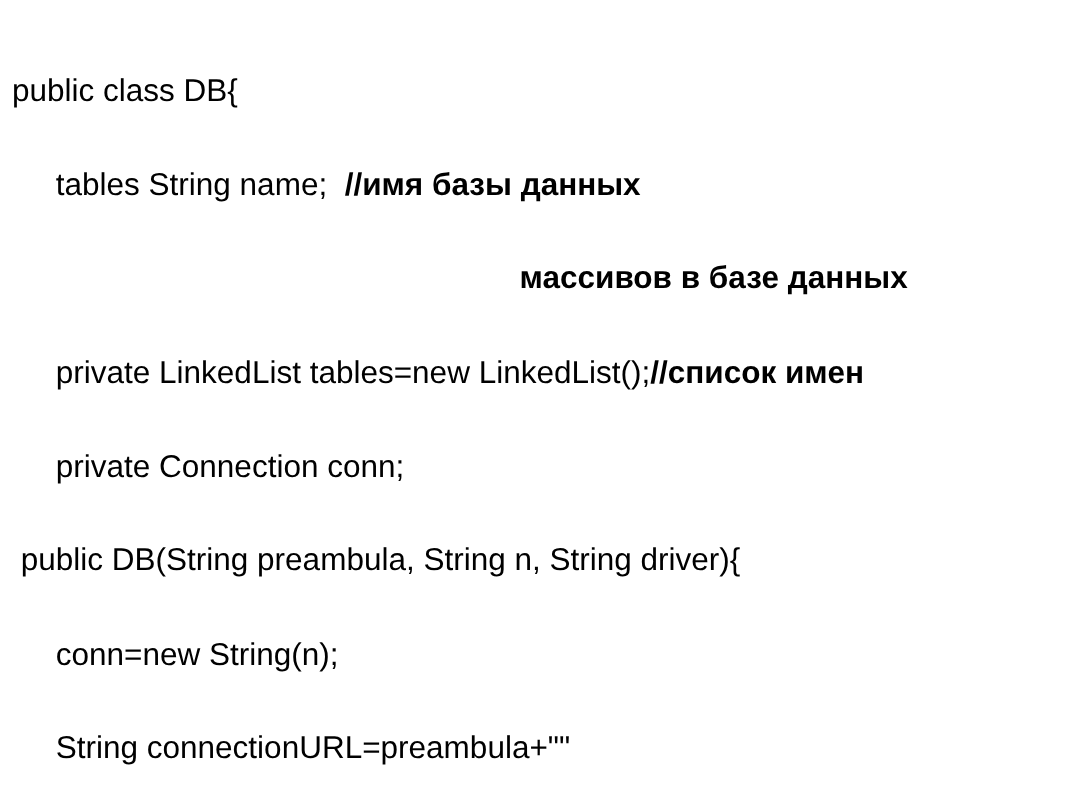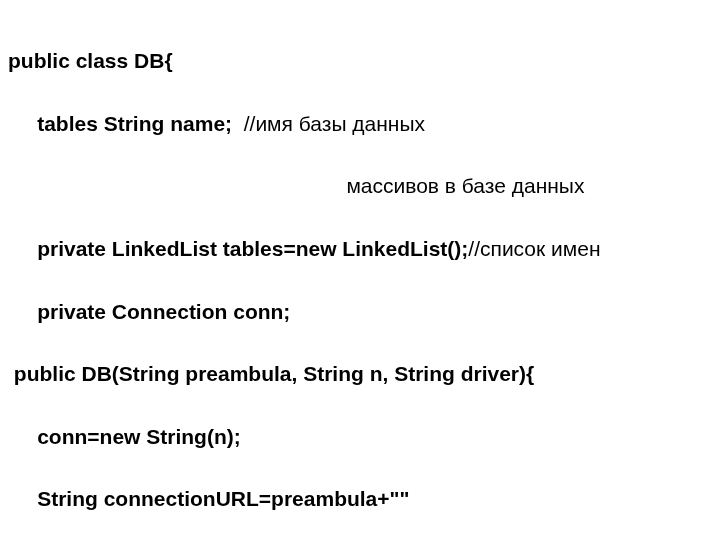--- a/index.html
+++ b/index.html
@@ -11,22 +11,22 @@
       overflow: hidden;
     }
     .code-container {
       padding: 14px 8px;
       font-size: 21px;
       line-height: 1.49;
       color: #000;
       white-space: pre;
     }
     .line { display: block; }
-    .bold { font-weight: 700; }
-    .comment { font-weight: 400; color: #000; }
+    .bold { font-weight: 400; }
+    .comment { font-weight: 700; color: #000; }
   </style>
 </head>
 <body>
 
 <div class="code-container">
 <span class="line"><span class="bold">public class DB{</span></span>
 <span class="line"><span class="bold">     tables String name;  </span><span class="comment">//имя базы данных</span></span>
 <span class="line"><span class="comment">                                                          массивов в базе данных</span></span>
 <span class="line"><span class="bold">     private LinkedList tables=new LinkedList();</span><span class="comment">//список имен</span></span>
 <span class="line"><span class="bold">     private Connection conn;</span></span>

